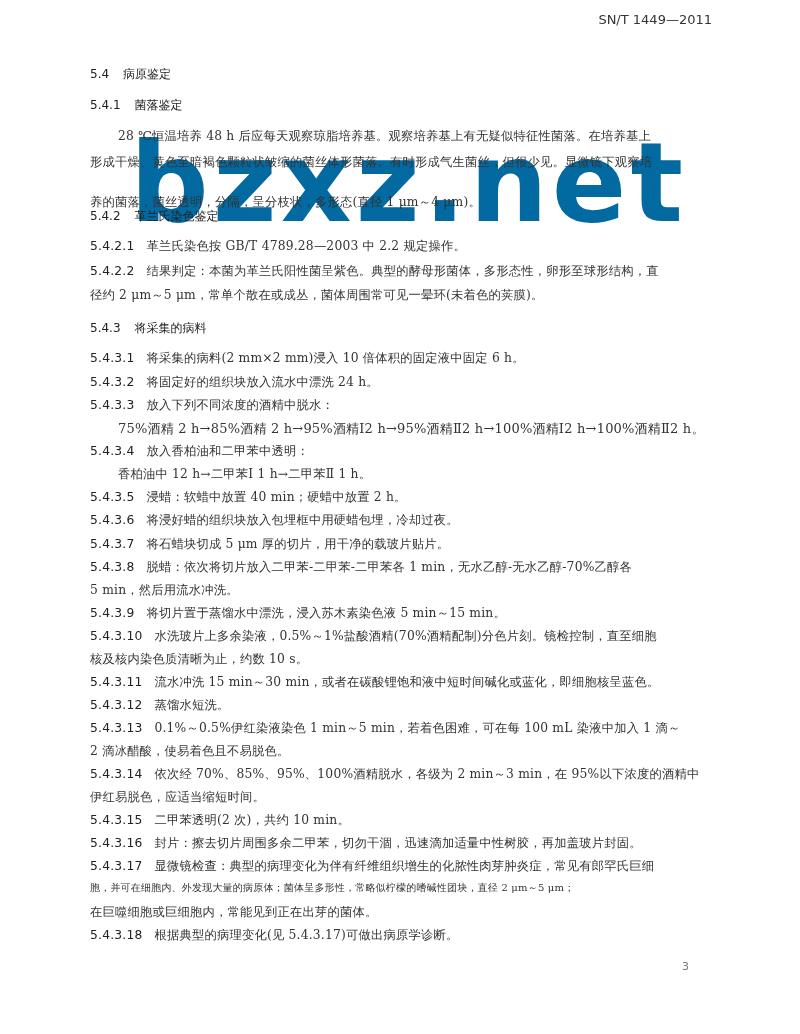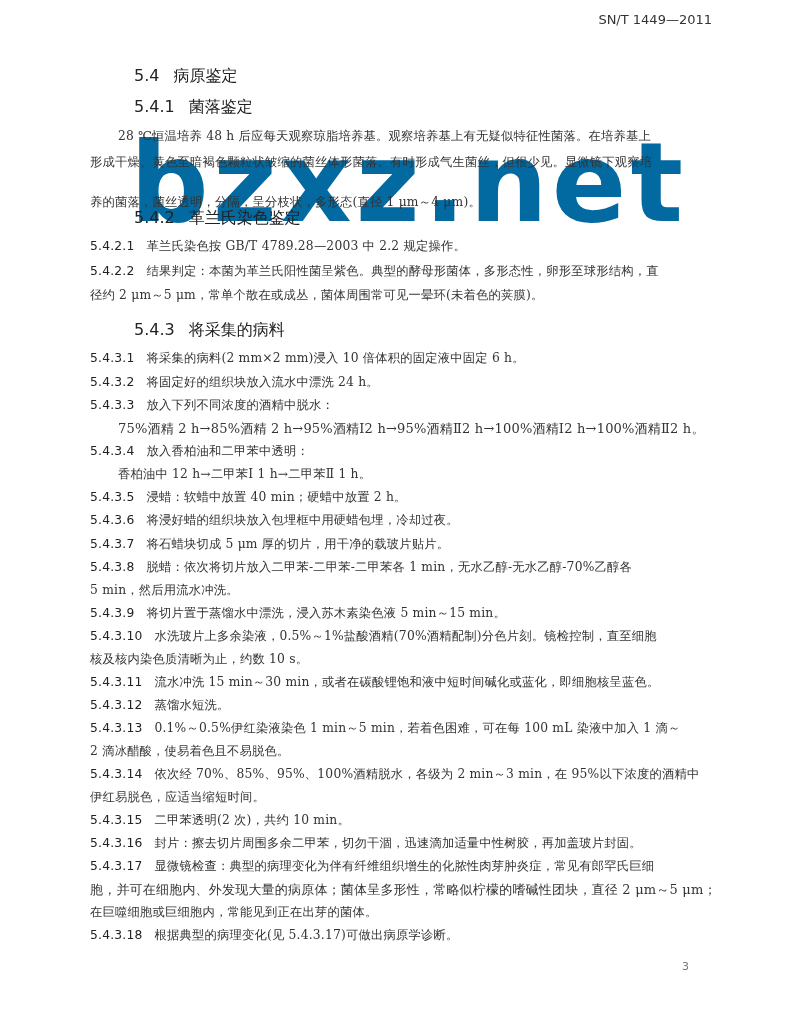--- a/index.html
+++ b/index.html
@@ -10,21 +10,21 @@
   .watermark {
     position:absolute; left:130px; top:128px; font-family:"DejaVu Sans", sans-serif;
     font-weight:bold; font-size:110px; letter-spacing:4px; color:#0369a1; line-height:1; z-index:0;
     user-select:none;
   }
   .header-code {
     position:absolute; right:88px; top:12px; font-size:13px; color:#333;
     font-family:"DejaVu Sans", sans-serif; z-index:1;
   }
   .content { position:absolute; left:90px; top:0; width:622px; z-index:1; font-size:12.5px; }
-  .h { position:absolute; font-family:"DejaVu Sans", sans-serif; font-size:16px; color:#222; white-space:nowrap;margin-left:44px; }
+  .h { position:absolute; font-family:"DejaVu Sans", sans-serif; font-size:12px; color:#222; white-space:nowrap; }
   .h .num { display:inline-block; margin-right:14px; }
   .line { position:absolute; white-space:nowrap; font-size:12.3px; letter-spacing:0.2px; color:#333; }
   .line .num { font-family:"DejaVu Sans", sans-serif; color:#222; margin-right:12px; }
   .page-num { position:absolute; left:682px; top:960px; font-size:11px; color:#777; font-family:"DejaVu Sans", sans-serif; z-index:1; }
 </style>
 </head>
 <body>
 
 <div class="watermark">bzxz.net</div>
 
@@ -69,18 +69,18 @@
   <div class="line" style="top:651px">核及核内染色质清晰为止，约数 10 s。</div>
   <div class="line" style="top:674px"><span class="num">5.4.3.11</span><span>流水冲洗 15 min～30 min，或者在碳酸锂饱和液中短时间碱化或蓝化，即细胞核呈蓝色。</span></div>
   <div class="line" style="top:697px"><span class="num">5.4.3.12</span><span>蒸馏水短洗。</span></div>
   <div class="line" style="top:720px"><span class="num">5.4.3.13</span><span>0.1%～0.5%伊红染液染色 1 min～5 min，若着色困难，可在每 100 mL 染液中加入 1 滴～</span></div>
   <div class="line" style="top:743px">2 滴冰醋酸，使易着色且不易脱色。</div>
   <div class="line" style="top:766px"><span class="num">5.4.3.14</span><span>依次经 70%、85%、95%、100%酒精脱水，各级为 2 min～3 min，在 95%以下浓度的酒精中</span></div>
   <div class="line" style="top:789px">伊红易脱色，应适当缩短时间。</div>
   <div class="line" style="top:812px"><span class="num">5.4.3.15</span><span>二甲苯透明(2 次)，共约 10 min。</span></div>
   <div class="line" style="top:835px"><span class="num">5.4.3.16</span><span>封片：擦去切片周围多余二甲苯，切勿干涸，迅速滴加适量中性树胶，再加盖玻片封固。</span></div>
   <div class="line" style="top:858px"><span class="num">5.4.3.17</span><span>显微镜检查：典型的病理变化为伴有纤维组织增生的化脓性肉芽肿炎症，常见有郎罕氏巨细</span></div>
-  <div class="line" style="top:881px;font-size:13px">胞，并可在细胞内、外发现大量的病原体；菌体呈多形性，常略似柠檬的嗜碱性团块，直径 2 μm～5 μm；</div>
+  <div class="line" style="top:881px;font-size:10px">胞，并可在细胞内、外发现大量的病原体；菌体呈多形性，常略似柠檬的嗜碱性团块，直径 2 μm～5 μm；</div>
   <div class="line" style="top:904px">在巨噬细胞或巨细胞内，常能见到正在出芽的菌体。</div>
   <div class="line" style="top:927px"><span class="num">5.4.3.18</span><span>根据典型的病理变化(见 5.4.3.17)可做出病原学诊断。</span></div>
 </div>
 
 <div class="page-num">3</div>
 
 </body></html>

